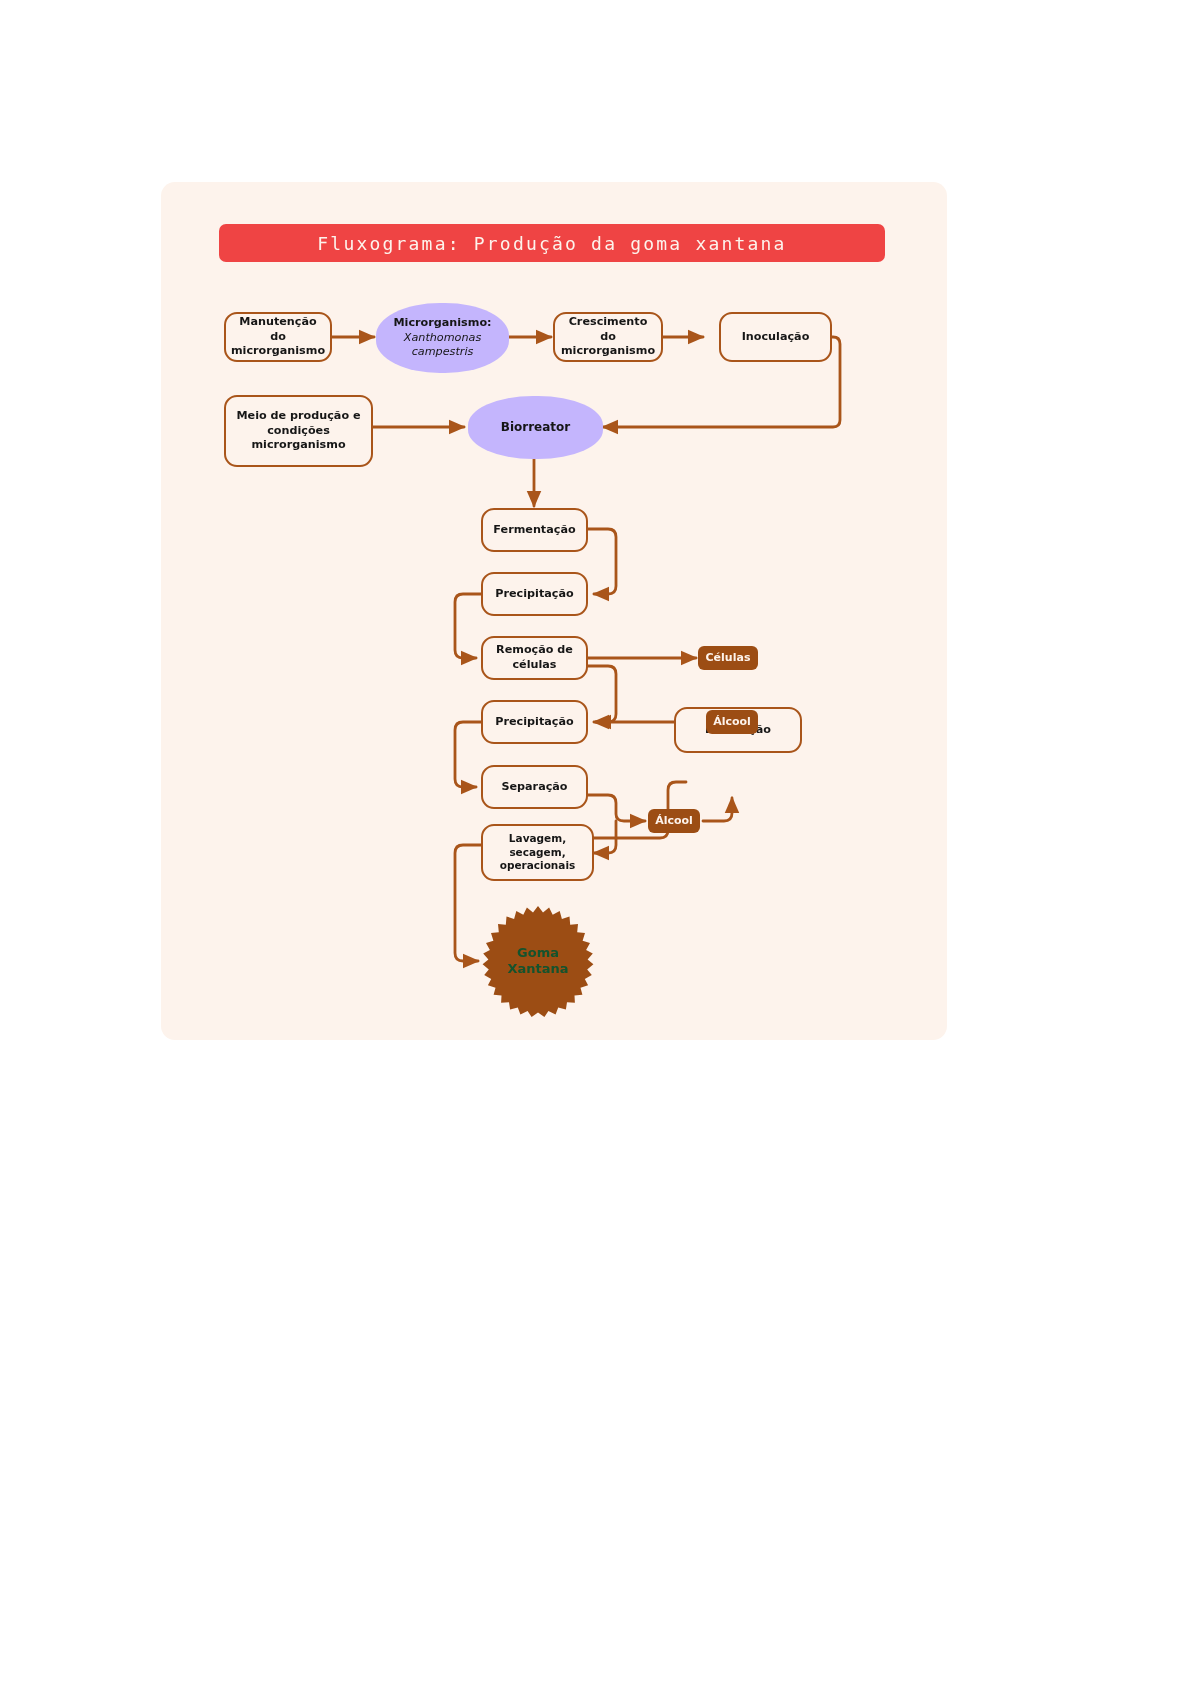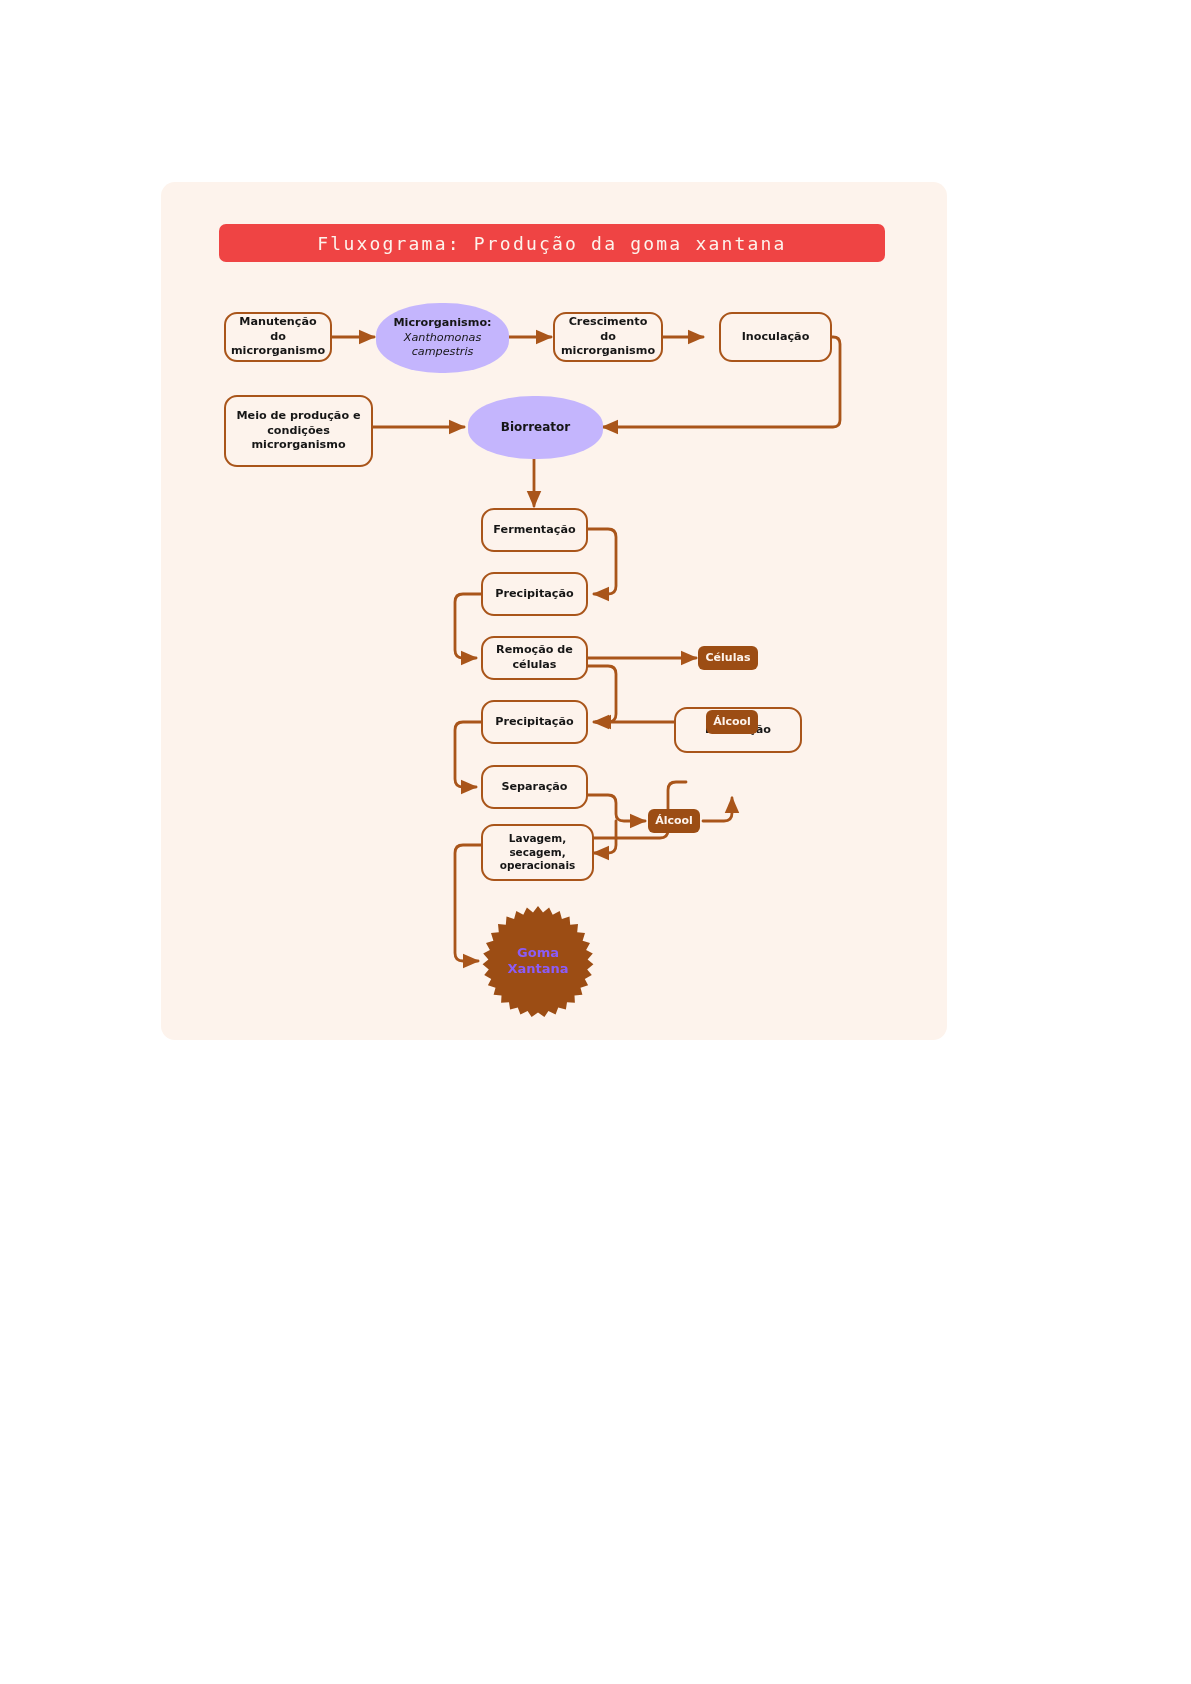--- a/index.html
+++ b/index.html
@@ -68,21 +68,21 @@
   
   .starburst{
     position:absolute;
     left:481px;top:904px;
     width:114px;height:114px;
     display:flex;align-items:center;justify-content:center;
   }
   .starburst svg{position:absolute;left:0;top:0;}
   .starburst .lbl{
     position:relative;
-    color:#8b5cf6;
+    color:#14532d;
     font-weight:bold;
     font-size:13px;
     line-height:1.25;
     text-align:center;
   }
   
   .wires{position:absolute;left:0;top:0;width:1191px;height:1684px;pointer-events:none;}
 </style>
 </head>
 <body>

